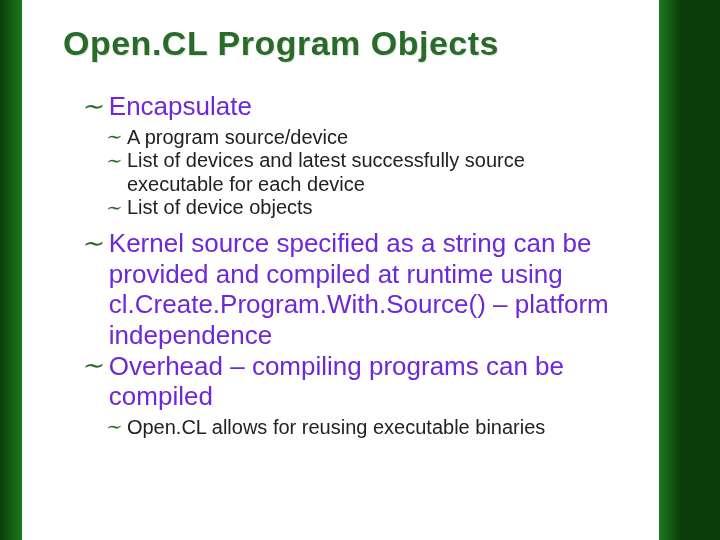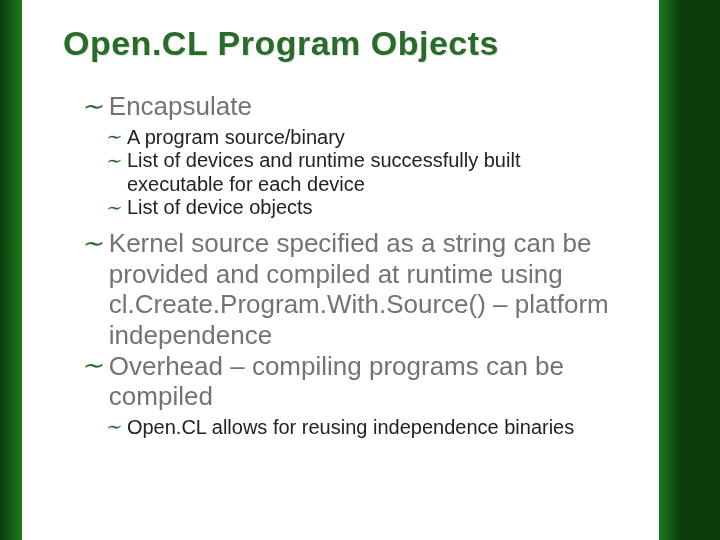--- a/index.html
+++ b/index.html
@@ -53,21 +53,21 @@
   .wave {
     color: #2a6a2a;
     font-family: Georgia, "Times New Roman", serif;
     font-style: italic;
     margin-right: 6px;
     flex: 0 0 auto;
     position: relative;
     top: 0.02em;
   }
   .lvl1 .wave { font-size: 26px; }
-  .lvl1 .txt  { font-size: 26px; color: #737373; }
+  .lvl1 .txt  { font-size: 26px; color: #6d28d9; }
   .lvl2 .wave { font-size: 19px; }
   .lvl2 .txt  { font-size: 20px; color: #222; }
   .gap-small { height: 4px; }
   .gap-med   { height: 8px; }
 </style>
 </head>
 <body>
 
 <div class="slide-outer">
   <div class="slide-inner">
@@ -75,25 +75,25 @@
     <div class="title">Open.CL Program Objects</div>
 
     <div class="lvl1 item">
       <span class="wave">∼</span>
       <span class="txt">Encapsulate</span>
     </div>
     <div class="gap-small"></div>
 
     <div class="lvl2 item">
       <span class="wave">∼</span>
-      <span class="txt">A program source/binary</span>
+      <span class="txt">A program source/device</span>
     </div>
     <div class="lvl2 item">
       <span class="wave">∼</span>
-      <span class="txt">List of devices and runtime successfully built executable for each device</span>
+      <span class="txt">List of devices and latest successfully source executable for each device</span>
     </div>
     <div class="lvl2 item">
       <span class="wave">∼</span>
       <span class="txt">List of device objects</span>
     </div>
 
     <div class="gap-med"></div>
 
     <div class="lvl1 item">
       <span class="wave">∼</span>
@@ -101,17 +101,17 @@
     </div>
     <div class="lvl1 item">
       <span class="wave">∼</span>
       <span class="txt">Overhead – compiling programs can be compiled</span>
     </div>
 
     <div class="gap-small"></div>
 
     <div class="lvl2 item">
       <span class="wave">∼</span>
-      <span class="txt">Open.CL allows for reusing independence binaries</span>
+      <span class="txt">Open.CL allows for reusing executable binaries</span>
     </div>
 
   </div>
 </div>
 
 </body></html>

